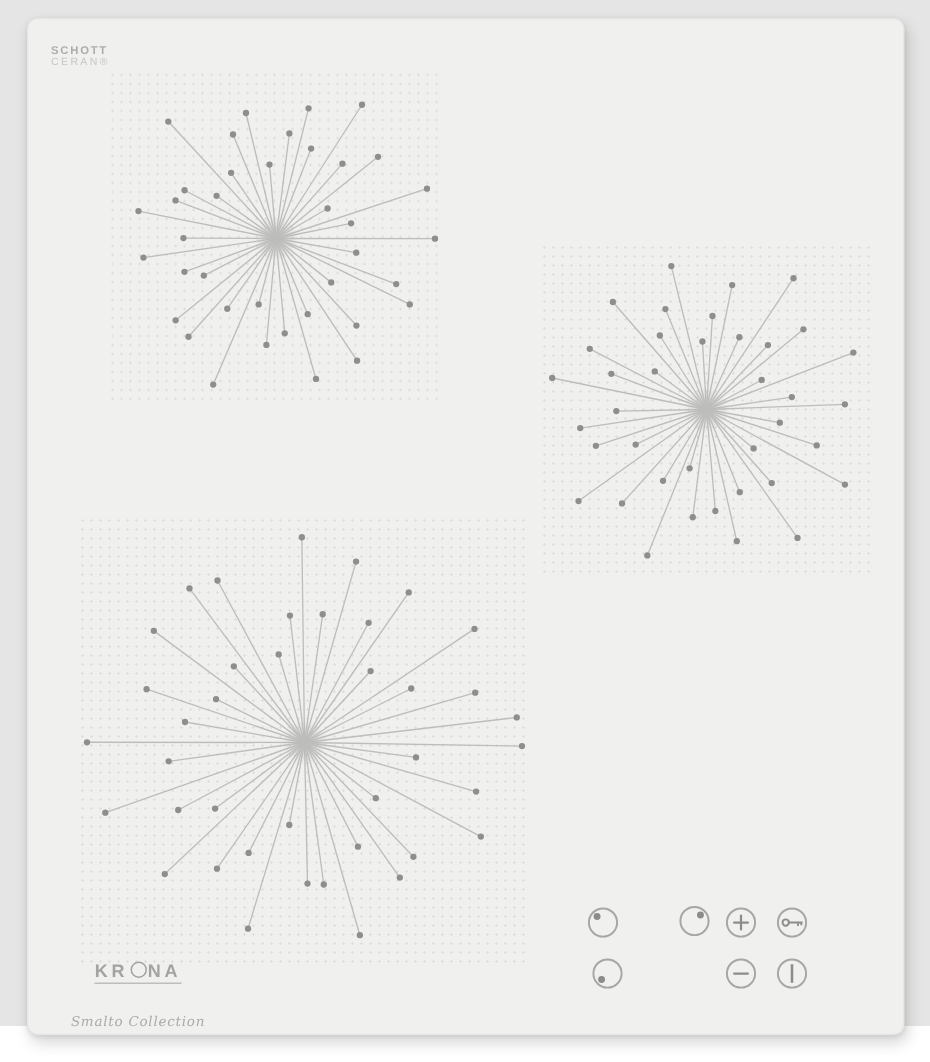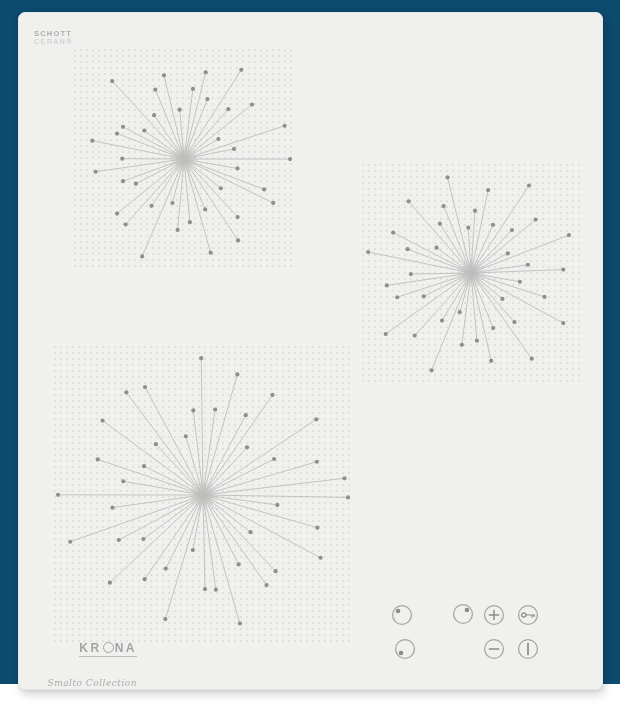--- a/index.html
+++ b/index.html
@@ -1,29 +1,29 @@
 <!DOCTYPE html>
 <html><head>
 <meta charset="utf-8">
 <style>
   html,body{margin:0;padding:0;background:#ffffff;width:620px;height:708px;overflow:hidden;
     font-family:"Liberation Sans", sans-serif;}
-  #stage{position:relative;width:620px;height:684px;background:#0c4a6e;}
+  #stage{position:relative;width:620px;height:684px;background:#e5e5e5;}
   #panel{position:absolute;border-radius:7px;border:1px solid #e7e7e6;
     box-shadow:2px 5px 10px rgba(0,0,0,0.16), 0 1px 3px rgba(0,0,0,0.08);
     overflow:hidden;}
   .dot-patch{position:absolute;pointer-events:none;opacity:.8;}
   svg.burner{position:absolute;overflow:visible;}
   .touch-btn{position:absolute;width:24px;height:24px;cursor:pointer;}
   
   #glass-logo{position:absolute;left:15px;top:16px;color:#b2b2b1;line-height:1.25;}
   #glass-logo .l1{font-size:7.5px;font-weight:bold;letter-spacing:1.2px;color:#adadac;}
   #glass-logo .l2{font-size:7px;letter-spacing:1.6px;color:#c6c6c5;}
   
-  #maker-logo{position:absolute;left:28px;top:625px;width:90px;text-align:right;}
+  #maker-logo{position:absolute;left:28px;top:625px;width:90px;text-align:center;}
   #maker-wordmark{display:inline-block;color:#a3a3a2;font-size:12px;font-weight:600;
     letter-spacing:2.5px;border-bottom:1px solid #bdbdbc;padding-bottom:2px;line-height:1;}
   #maker-wordmark .o-ring{display:inline-block;width:9px;height:9px;border:1.6px solid #a3a3a2;
     border-radius:50%;vertical-align:-1px;margin:0 1px;}
   #collection-script{font-family:"DejaVu Serif", serif;font-style:italic;font-size:9px;
     color:#ababaa;margin-top:21px;letter-spacing:0.5px;}
 </style>
 </head>
 <body>
 

